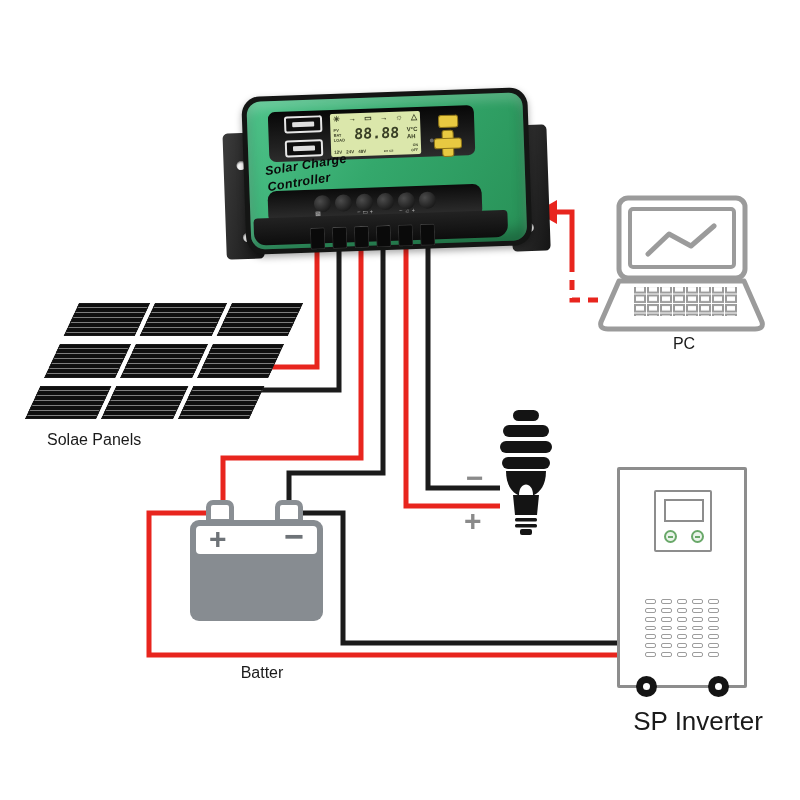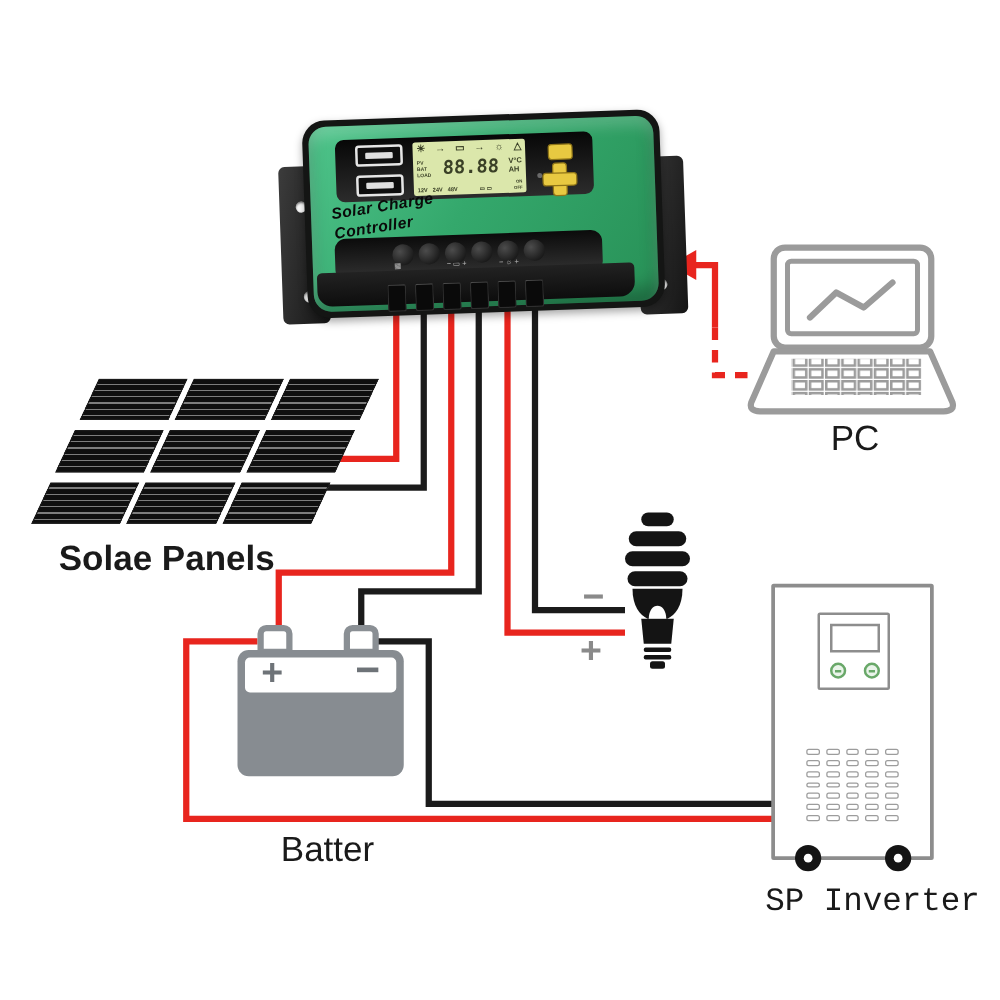--- a/index.html
+++ b/index.html
@@ -3,21 +3,21 @@
 <meta charset="utf-8">
 <style>
   html,body{margin:0;padding:0;background:#fff;}
   #canvas{position:relative;width:800px;height:800px;background:#ffffff;overflow:hidden;
           font-family:"Liberation Sans",sans-serif;}
   .abs{position:absolute;}
   svg{display:block;}
   
   #wires{position:absolute;left:0;top:0;z-index:1;}
   
-  .diagram-label{position:absolute;color:#1a1a1a;font-size:28px;z-index:5;white-space:nowrap;}
+  .diagram-label{position:absolute;color:#1a1a1a;font-size:16px;z-index:5;white-space:nowrap;}
   
   #controller{position:absolute;left:222px;top:86px;width:332px;height:178px;
               transform:rotate(-2deg);z-index:3;}
   .bracket{position:absolute;background:linear-gradient(100deg,#3c3c3c,#151515);border-radius:5px;}
   .bracket.left{left:2px;top:42px;width:38px;height:126px;}
   .bracket.right{left:288px;top:44px;width:38px;height:126px;}
   .hole{position:absolute;width:9px;height:9px;background:#fff;border-radius:50%;
         box-shadow:inset 0 1px 2px rgba(0,0,0,.6);}
   .ctl-body{position:absolute;left:22px;top:6px;width:286px;height:158px;background:#141514;
             border-radius:18px;box-shadow:0 3px 7px rgba(0,0,0,.35);}
@@ -225,21 +225,21 @@
     <div class="panel-cell"></div>
   <div class="panel-cell"></div>
       <div class="panel-cell"></div>
       <div class="panel-cell"></div>
       <div class="panel-cell"></div>
       <div class="panel-cell"></div>
       <div class="panel-cell"></div>
       <div class="panel-cell"></div>
       <div class="panel-cell"></div>
     </div>
-  <div class="diagram-label" style="left:47px;top:431px;font-weight:bold;">Solae Panels</div>
+  <div class="diagram-label" style="left:47px;top:431px;">Solae Panels</div>
 
   <div class="bat-terminal" style="left:206px;"></div>
   <div class="bat-terminal" style="left:275px;"></div>
   <div class="bat-body">
     <div class="bat-band">
       <span class="bat-plus">+</span>
       <span class="bat-minus">−</span>
     </div>
   </div>
   <div class="diagram-label" style="left:262px;top:664px;transform:translateX(-50%);text-align:center;">Batter</div>
@@ -302,21 +302,21 @@
         <div class="slot"></div>
         <div class="slot"></div>
         <div class="slot"></div>
         <div class="slot"></div>
         <div class="slot"></div>
         <div class="slot"></div>
       </div>
     <div class="wheel w1"></div>
     <div class="wheel w2"></div>
   </div>
-  <div class="diagram-label" style="left:698px;top:706px;transform:translateX(-50%);font-size:26px;font-family:Liberation Mono, monospace;">SP Inverter</div>
+  <div class="diagram-label" style="left:698px;top:706px;transform:translateX(-50%);font-size:26px;">SP Inverter</div>
 
   <svg id="laptop" width="175" height="150" viewBox="0 0 175 150">
     <g stroke="#9b9b9b" fill="none" stroke-linejoin="round" stroke-linecap="round">
       <rect x="24" y="8" width="126" height="80" rx="9" stroke-width="5"></rect>
       <rect x="35" y="19" width="104" height="58" rx="3" stroke-width="4"></rect>
       <polyline points="53,64 74,44 96,56 119,36" stroke-width="5"></polyline>
       <path d="M24,91 L149,91 L167,132 Q169,139 160,139 L13,139 Q4,139 6,132 Z" fill="#ffffff" stroke-width="5"></path>
     </g>
     <defs>
       <pattern id="keys" width="13" height="9.5" patternUnits="userSpaceOnUse">

